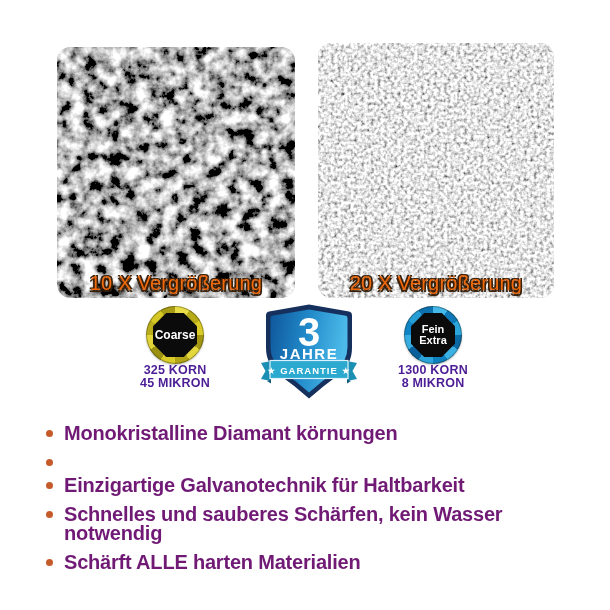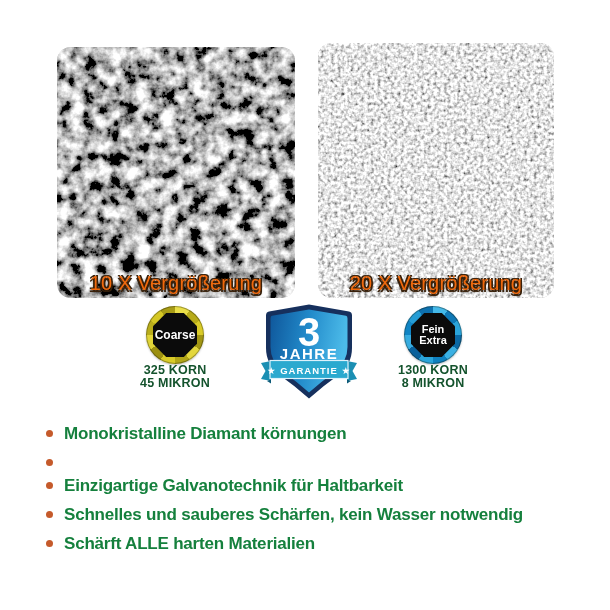--- a/index.html
+++ b/index.html
@@ -30,32 +30,32 @@
     conic-gradient(#44b9e9 0 30deg,#0e78b6 0 60deg,#2aa4da 0 90deg,#0b69a5 0 120deg,
                    #3bb0e3 0 150deg,#0f80bf 0 180deg,#2aa4da 0 210deg,#0a619b 0 240deg,
                    #37ace0 0 270deg,#1084c4 0 300deg,#259dd5 0 330deg,#0d71af 0 360deg);}
   .gem-core{position:absolute;inset:7px;background:#0b0b0b;
     clip-path:polygon(30% 0,70% 0,100% 30%,100% 70%,70% 100%,30% 100%,0 70%,0 30%);
     display:flex;flex-direction:column;align-items:center;justify-content:center;
     color:#ffffff;font-weight:bold;text-align:center;}
   .gem-core .l1{font-size:12px;line-height:12px;}
   .gem-core .l2{font-size:11px;line-height:11px;}
   
-  .grain-label{position:absolute;width:114px;text-align:center;color:#14532d;
+  .grain-label{position:absolute;width:114px;text-align:center;color:#4c1d95;
     font-weight:bold;font-size:12.5px;line-height:13px;letter-spacing:.2px;}
   .grain-left{left:118px;top:364px;}
   .grain-right{left:376px;top:364px;}
   
   .shield{position:absolute;left:256px;top:303px;width:106px;height:98px;}
   .shield text{font-family:"Liberation Sans","DejaVu Sans",sans-serif;}
   
   .bullets{position:absolute;left:46px;top:424px;width:545px;list-style:none;margin:0;padding:0;}
   .bullet-item{display:flex;gap:11px;margin-bottom:10px;align-items:flex-start;}
   .dot{flex:none;width:7px;height:7px;border-radius:50%;background:#c55a2b;margin-top:6px;}
-  .bullet-text{font-size:17px;font-weight:bold;color:#15803d;line-height:19px;letter-spacing:-0.2px;}
+  .bullet-text{font-size:20px;font-weight:bold;color:#701a75;line-height:19px;letter-spacing:-0.2px;}
 </style>
 </head>
 <body>
 
 <div id="stage">
 
   <div class="panel panel-left">
     <svg preserveAspectRatio="none">
       <filter id="gritCoarse" x="0" y="0" width="100%" height="100%">
         <feTurbulence type="fractalNoise" baseFrequency="0.075" numOctaves="4" seed="11" stitchTiles="stitch"></feTurbulence>

